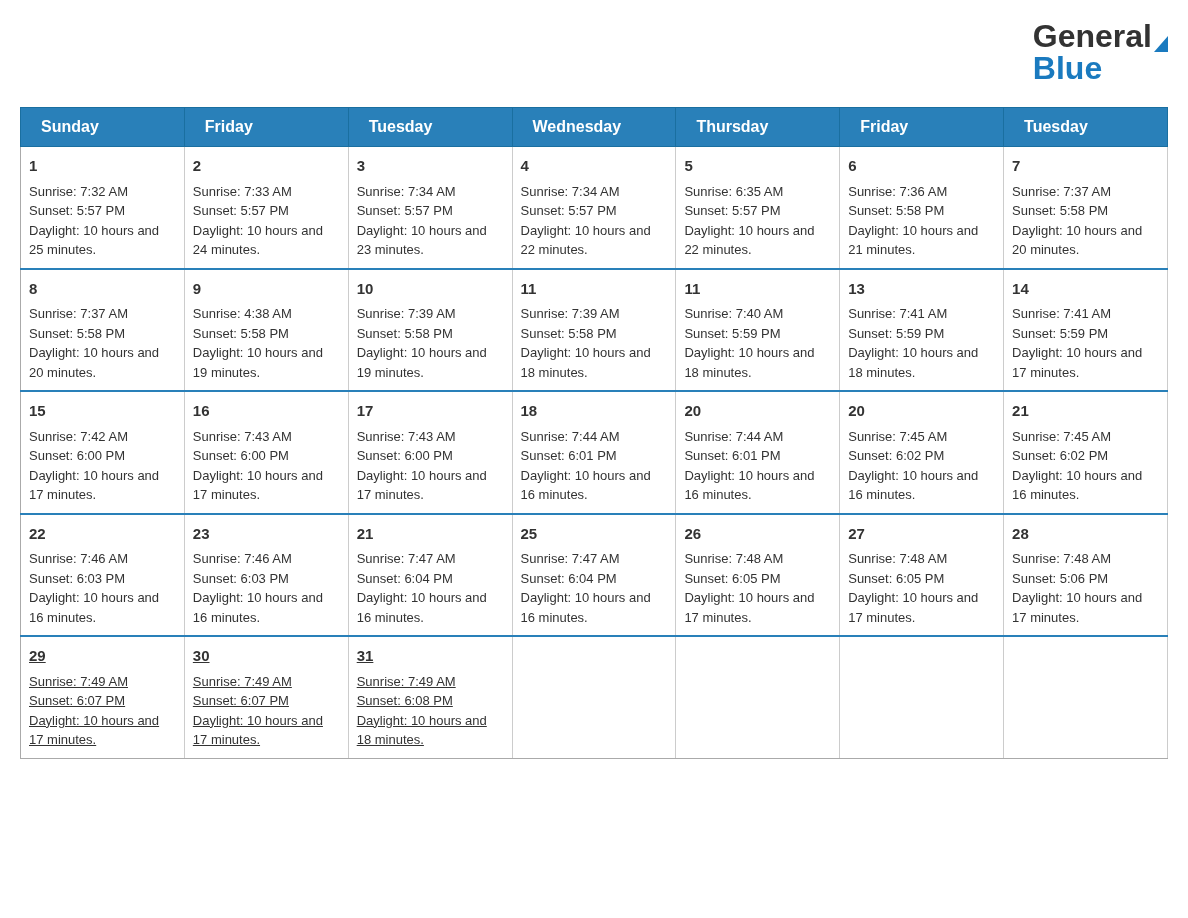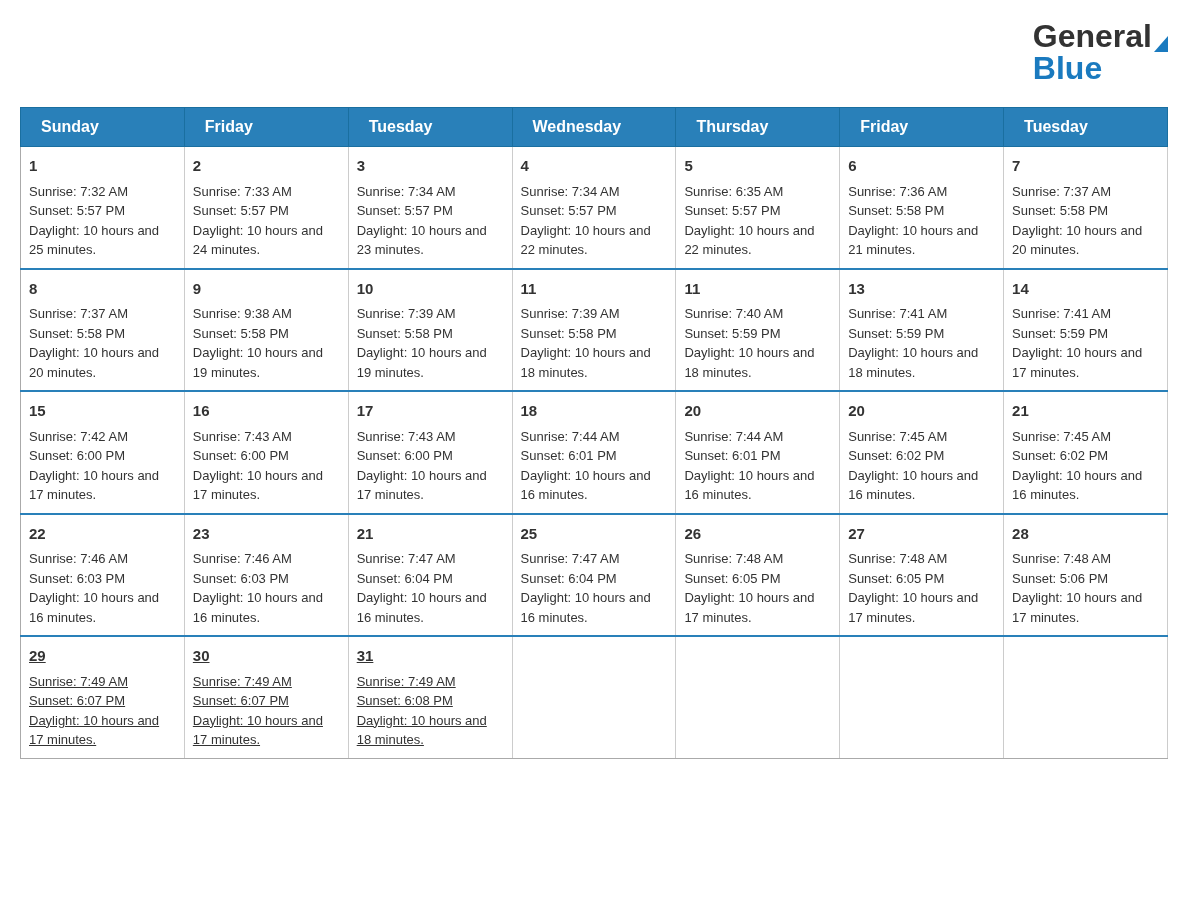--- a/index.html
+++ b/index.html
@@ -106,21 +106,21 @@
         <td><span class="day-num">1</span><span>Sunrise: 7:32 AM</span><br><span>Sunset: 5:57 PM</span><br><span>Daylight: 10 hours and 25 minutes.</span></td>
         <td><span class="day-num">2</span><span>Sunrise: 7:33 AM</span><br><span>Sunset: 5:57 PM</span><br><span>Daylight: 10 hours and 24 minutes.</span></td>
         <td><span class="day-num">3</span><span>Sunrise: 7:34 AM</span><br><span>Sunset: 5:57 PM</span><br><span>Daylight: 10 hours and 23 minutes.</span></td>
         <td><span class="day-num">4</span><span>Sunrise: 7:34 AM</span><br><span>Sunset: 5:57 PM</span><br><span>Daylight: 10 hours and 22 minutes.</span></td>
         <td><span class="day-num">5</span><span>Sunrise: 6:35 AM</span><br><span>Sunset: 5:57 PM</span><br><span>Daylight: 10 hours and 22 minutes.</span></td>
         <td><span class="day-num">6</span><span>Sunrise: 7:36 AM</span><br><span>Sunset: 5:58 PM</span><br><span>Daylight: 10 hours and 21 minutes.</span></td>
         <td><span class="day-num">7</span><span>Sunrise: 7:37 AM</span><br><span>Sunset: 5:58 PM</span><br><span>Daylight: 10 hours and 20 minutes.</span></td>
       </tr>
       <tr>
         <td><span class="day-num">8</span><span>Sunrise: 7:37 AM</span><br><span>Sunset: 5:58 PM</span><br><span>Daylight: 10 hours and 20 minutes.</span></td>
-        <td><span class="day-num">9</span><span>Sunrise: 9:38 AM</span><br><span>Sunset: 5:58 PM</span><br><span>Daylight: 10 hours and 19 minutes.</span></td>
+        <td><span class="day-num">9</span><span>Sunrise: 4:38 AM</span><br><span>Sunset: 5:58 PM</span><br><span>Daylight: 10 hours and 19 minutes.</span></td>
         <td><span class="day-num">10</span><span>Sunrise: 7:39 AM</span><br><span>Sunset: 5:58 PM</span><br><span>Daylight: 10 hours and 19 minutes.</span></td>
         <td><span class="day-num">11</span><span>Sunrise: 7:39 AM</span><br><span>Sunset: 5:58 PM</span><br><span>Daylight: 10 hours and 18 minutes.</span></td>
         <td><span class="day-num">11</span><span>Sunrise: 7:40 AM</span><br><span>Sunset: 5:59 PM</span><br><span>Daylight: 10 hours and 18 minutes.</span></td>
         <td><span class="day-num">13</span><span>Sunrise: 7:41 AM</span><br><span>Sunset: 5:59 PM</span><br><span>Daylight: 10 hours and 18 minutes.</span></td>
         <td><span class="day-num">14</span><span>Sunrise: 7:41 AM</span><br><span>Sunset: 5:59 PM</span><br><span>Daylight: 10 hours and 17 minutes.</span></td>
       </tr>
       <tr>
         <td><span class="day-num">15</span><span>Sunrise: 7:42 AM</span><br><span>Sunset: 6:00 PM</span><br><span>Daylight: 10 hours and 17 minutes.</span></td>
         <td><span class="day-num">16</span><span>Sunrise: 7:43 AM</span><br><span>Sunset: 6:00 PM</span><br><span>Daylight: 10 hours and 17 minutes.</span></td>
         <td><span class="day-num">17</span><span>Sunrise: 7:43 AM</span><br><span>Sunset: 6:00 PM</span><br><span>Daylight: 10 hours and 17 minutes.</span></td>

